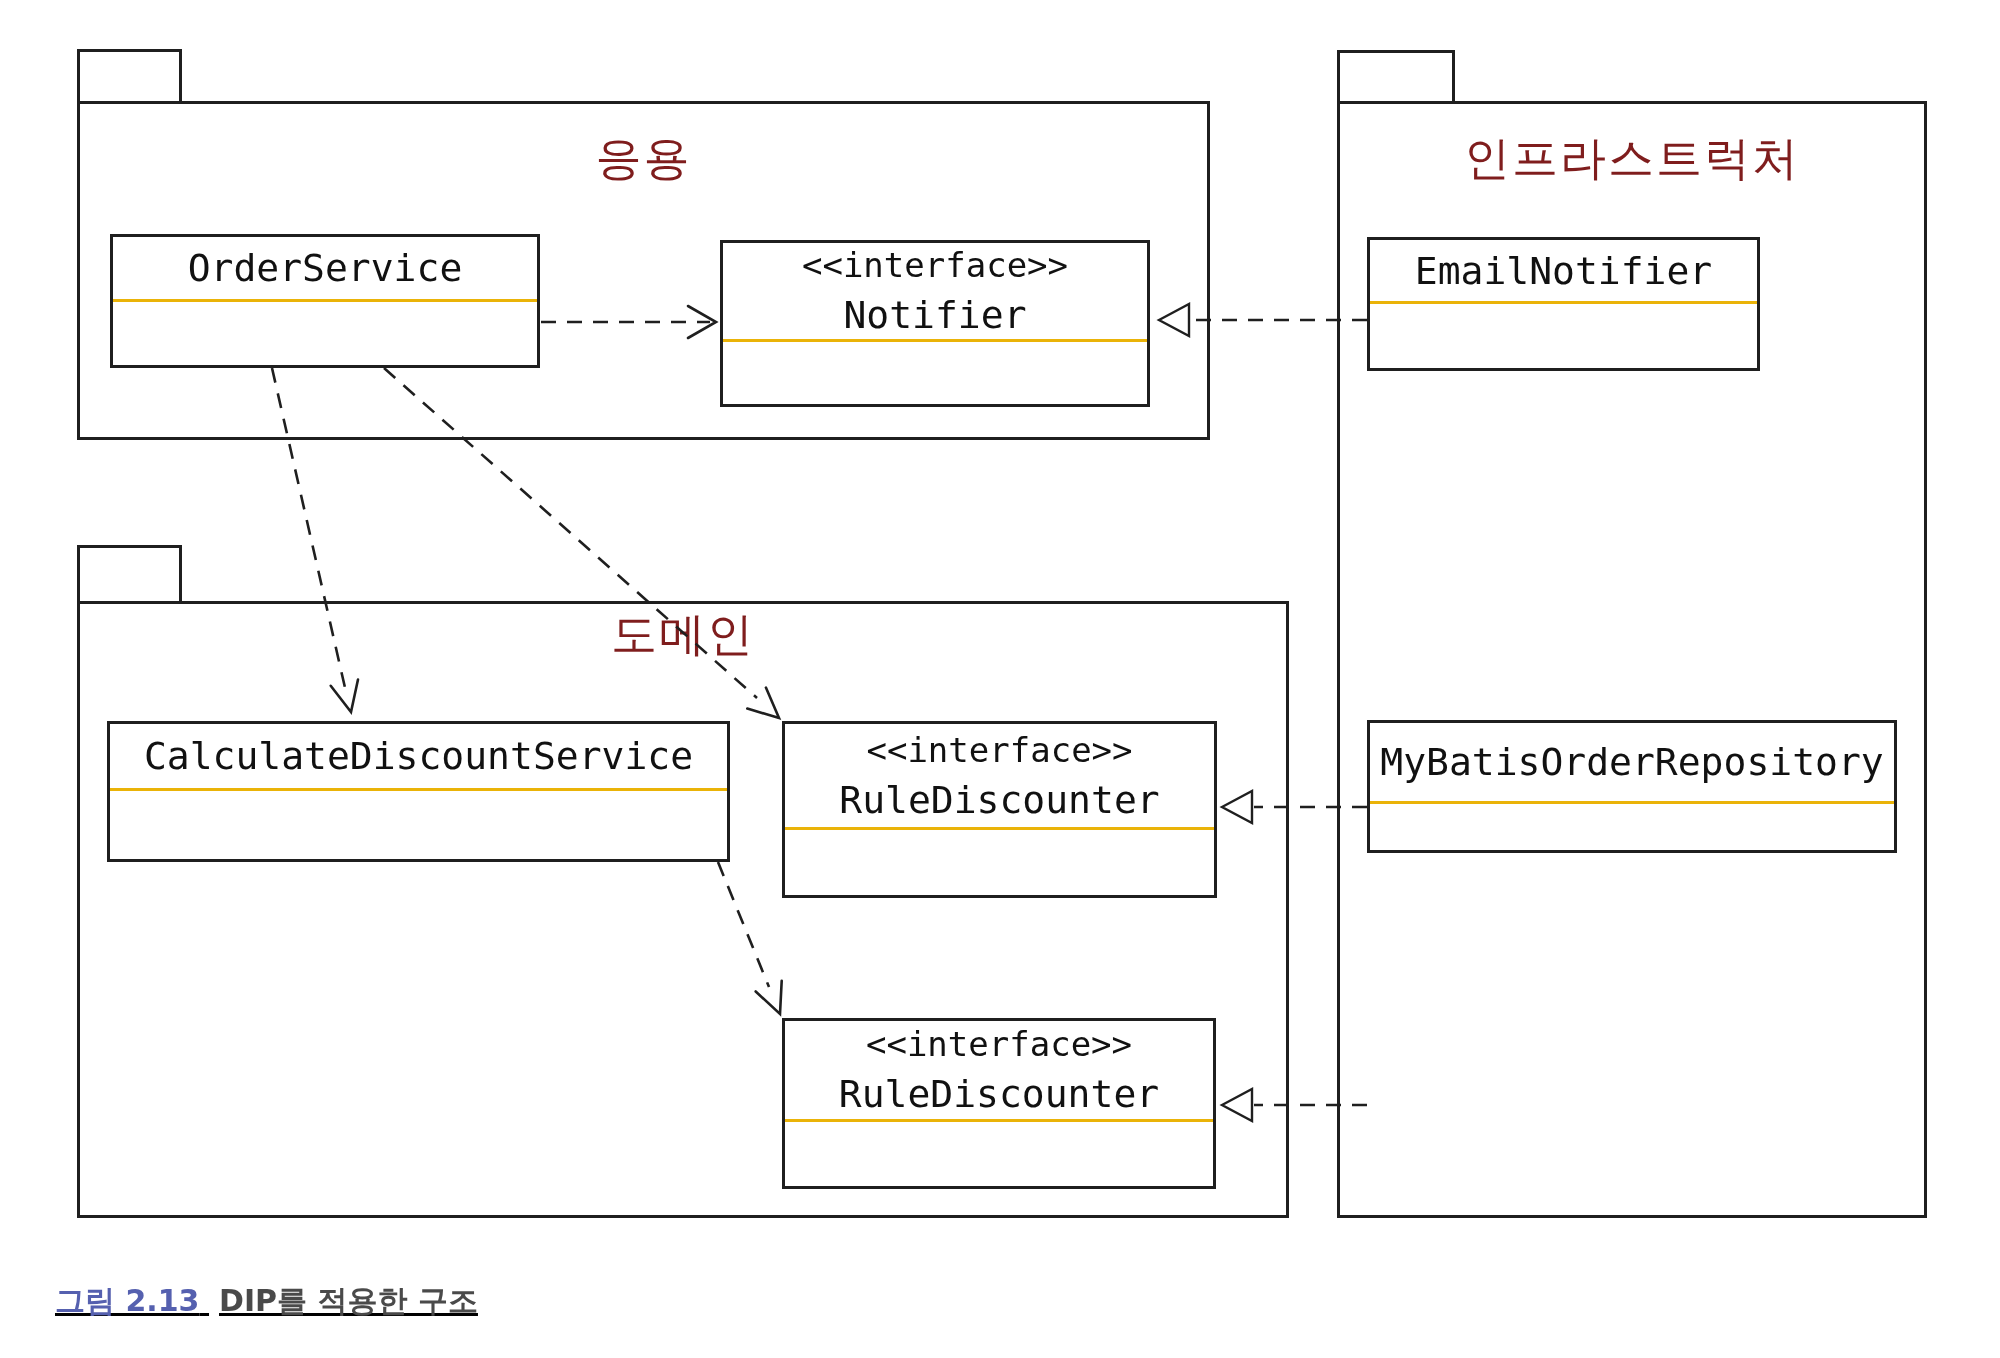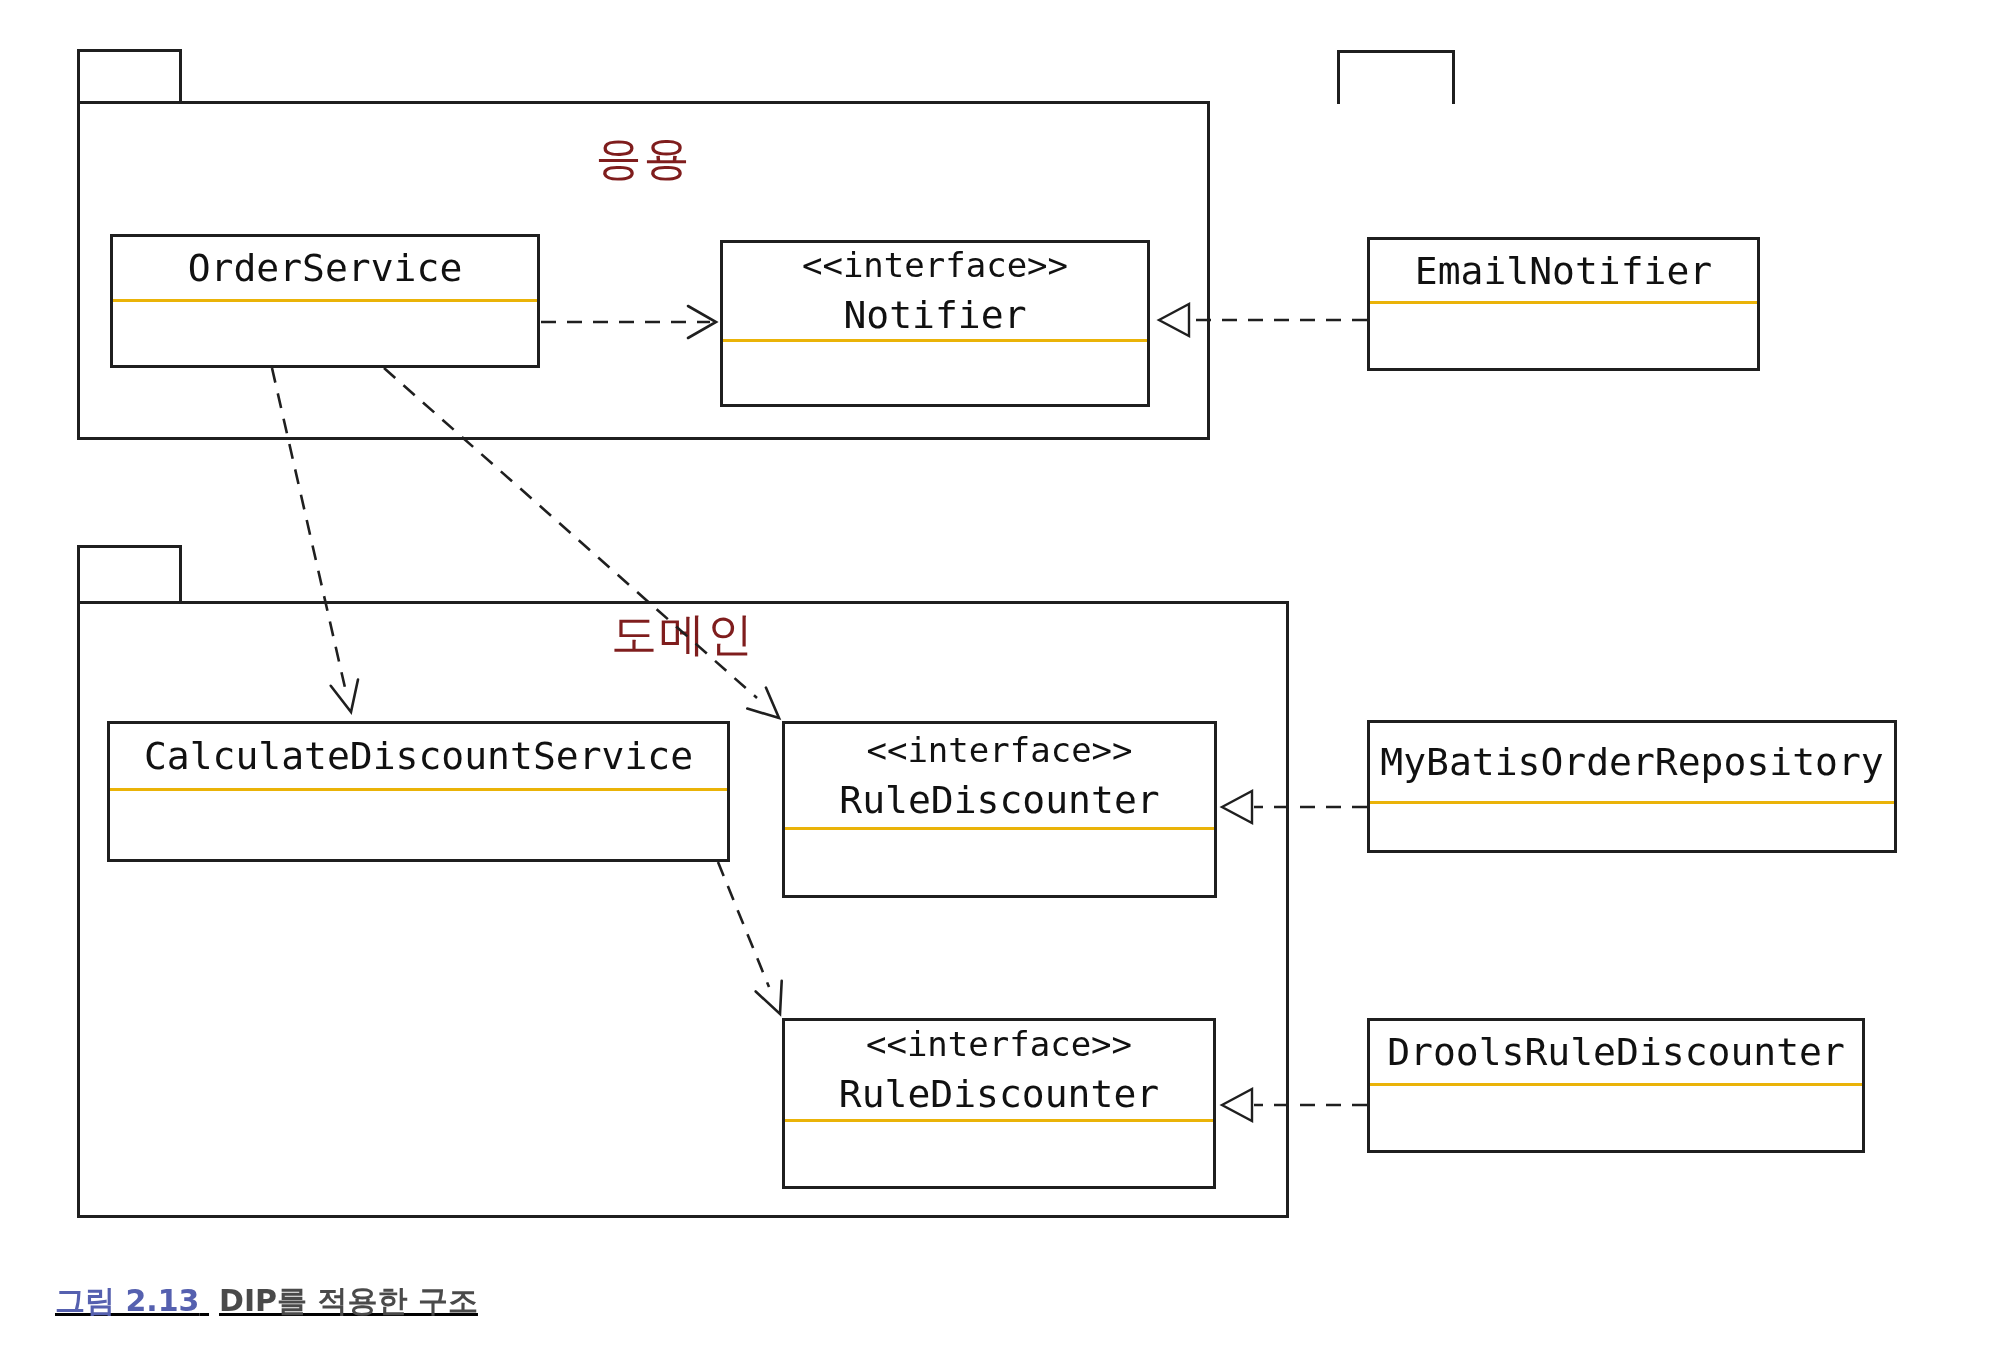--- a/index.html
+++ b/index.html
@@ -84,20 +84,23 @@
   <div class="pkg" style="left:77px; top:101px; width:1133px; height:339px;">
     <div class="pkg-label" style="margin-top:24px;">응용</div>
   </div>
 
   <div class="pkg-tab" style="left:77px; top:545px; width:105px; height:59px;"></div>
   <div class="pkg" style="left:77px; top:601px; width:1212px; height:617px;">
     <div class="pkg-label" style="">도메인</div>
   </div>
 
   <div class="pkg-tab" style="left:1337px; top:50px; width:118px; height:54px;"></div>
+  <div class="pkg" style="left:1337px; top:101px; width:590px; height:1117px;">
+    <div class="pkg-label" style="margin-top:24px;">인프라스트럭처</div>
+  </div>
 
   <div class="cls" style="left:110px; top:234px; width:430px; height:134px;">
     <div class="cls-title" style="height:65px;">
       <span>OrderService</span>
     </div>
   </div>
 
   <div class="cls" style="left:720px; top:240px; width:430px; height:167px;">
     <div class="cls-title" style="height:99px;">
       <span class="stereo">&lt;&lt;interface&gt;&gt;</span>
@@ -130,25 +133,20 @@
     </div>
   </div>
 
   <div class="cls" style="left:782px; top:1018px; width:434px; height:171px;">
     <div class="cls-title" style="height:101px;">
       <span class="stereo">&lt;&lt;interface&gt;&gt;</span>
       <span>RuleDiscounter</span>
     </div>
   </div>
 
-  <div class="cls" style="left:1367px; top:1018px; width:498px; height:135px;">
-    <div class="cls-title" style="height:65px;">
-      <span>DroolsRuleDiscounter</span>
-    </div>
-  </div>
 
   <svg class="arrows" width="2000" height="1358" viewBox="0 0 2000 1358">
 
     <g>
       <line class="dash" x1="541" y1="322" x2="710" y2="322"></line>
       <path class="openhead" d="M688,306 L716,322 L688,338"></path>
     </g>
 
     <g>
       <line class="dash" x1="1367" y1="320" x2="1191" y2="320"></line>

